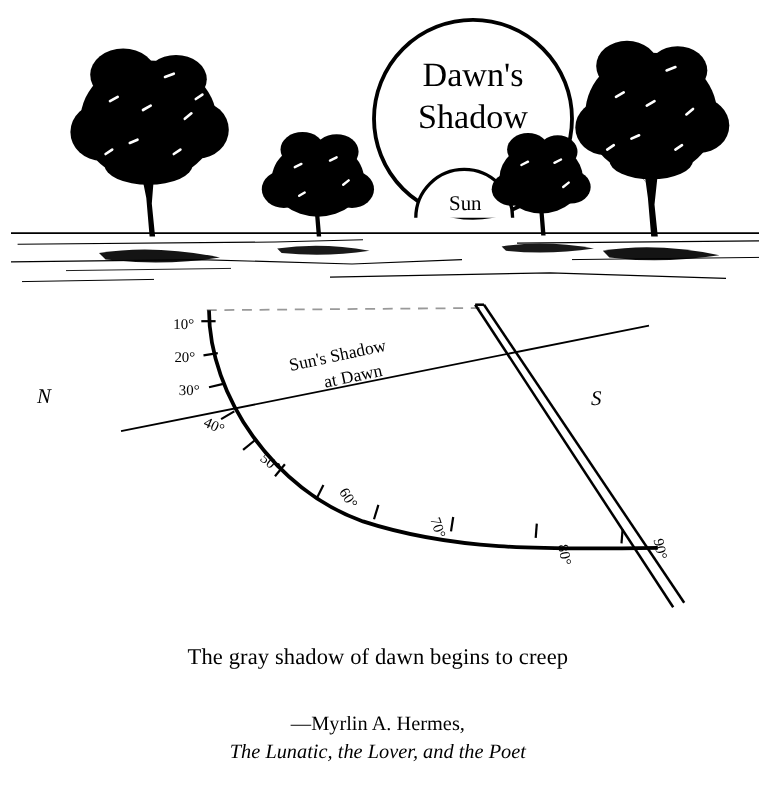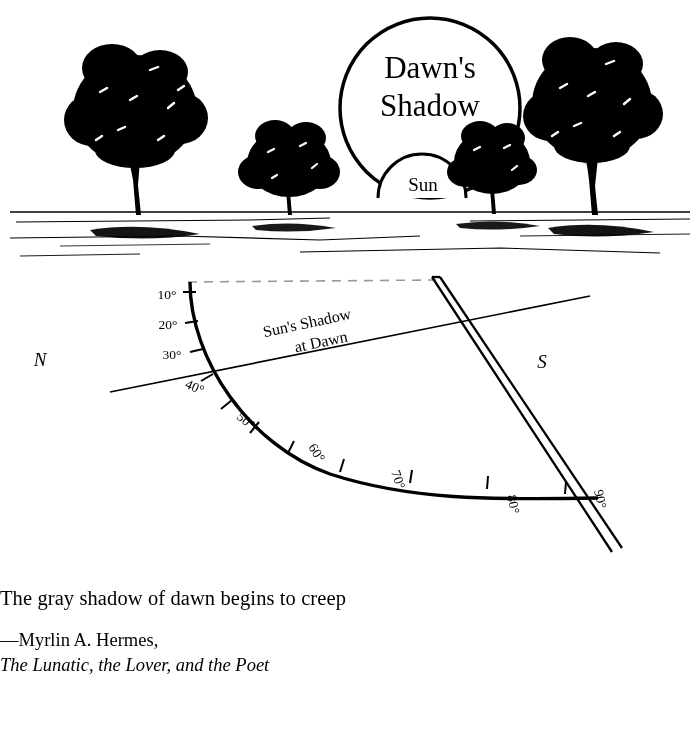--- a/index.html
+++ b/index.html
@@ -28,29 +28,29 @@
     height: 570px;
   }
   .figure-area svg {
     display: block;
   }
   .caption-block {
     position: absolute;
     left: 0;
     top: 585px;
     width: 687px;
-    text-align: left;
+    text-align: center;
   }
   .caption-line {
     font-size: 20.5px;
     line-height: 27px;
     letter-spacing: 0.1px;
   }
   .attribution {
-    margin-top: 16px;
+    margin-top: 35px;
     font-size: 18.5px;
     line-height: 25px;
   }
   .attribution .work {
     font-style: italic;
   }
   
   .label-dawn {
     font-family: "Liberation Serif", serif;
     font-size: 31px;

